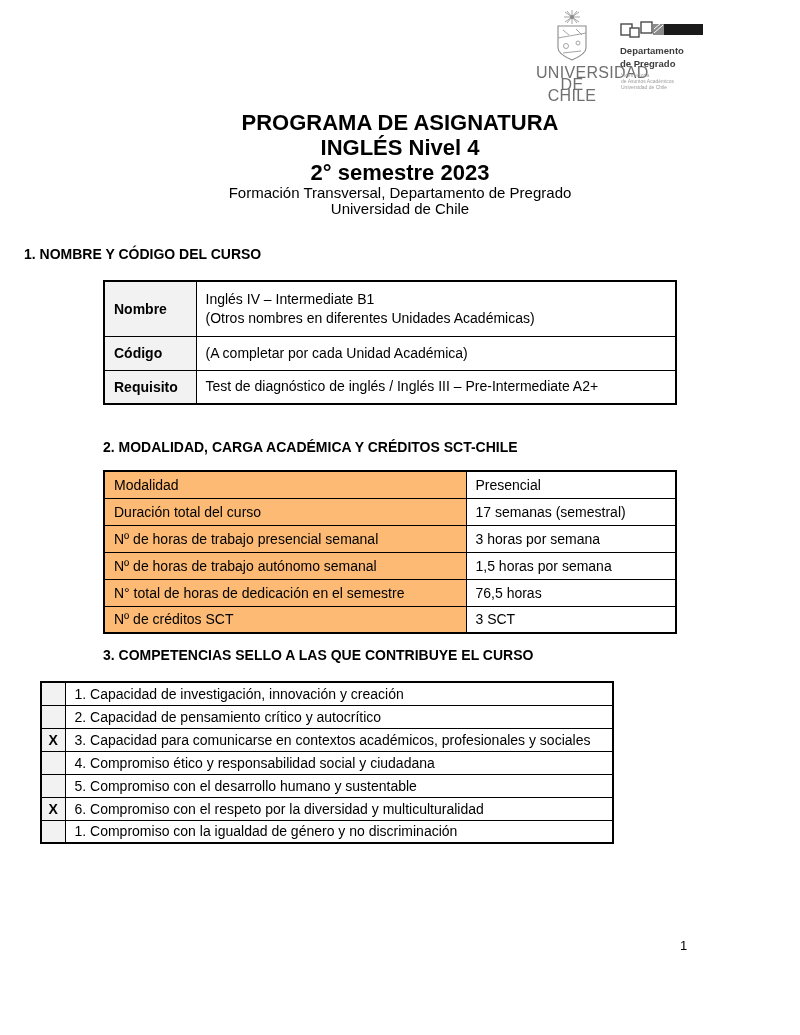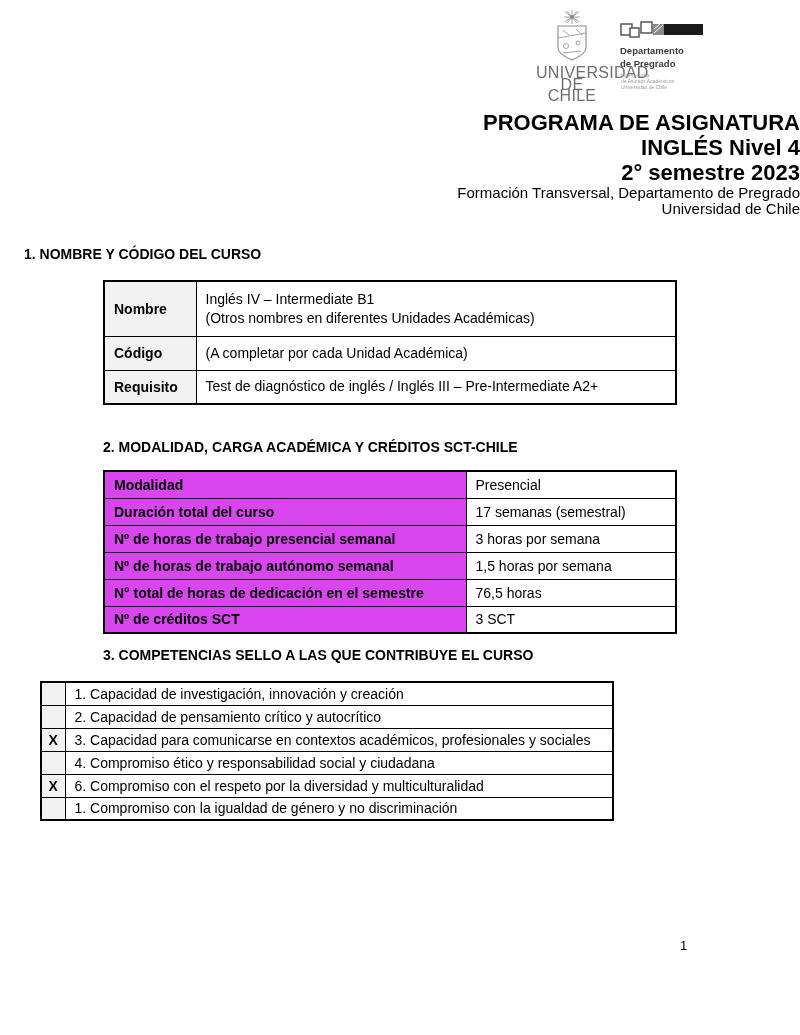--- a/index.html
+++ b/index.html
@@ -16,21 +16,21 @@
 
   
   .logos { position: absolute; top: 8px; left: 536px; display: flex; gap: 12px; }
   .uch-logo { width: 72px; text-align: center; }
   .uch-caption { font-size: 16px; line-height: 11px; color: #6f6f6f; letter-spacing: 0.3px; margin-top: 1px; }
   .dp-logo { width: 88px; padding-top: 12px; }
   .dp-title { font-size: 9.5px; font-weight: bold; color: #3c3c3c; line-height: 10.5px; margin-top: 2px; }
   .dp-sub { font-size: 5px; color: #9c9c9c; line-height: 6px; margin-top: 3px; padding-left: 1px; }
 
   
-  .title-block { padding-top: 110px; text-align: right; }
+  .title-block { padding-top: 110px; text-align: center; }
   .title-line { font-size: 22px; font-weight: bold; line-height: 25px; }
   .subtitle-line { font-size: 15px; line-height: 15.5px; }
 
   
   .section-heading {
     margin-left: 103px;
     width: 574px;
     font-size: 14px;
     font-weight: bold;
     line-height: 16px;
@@ -57,21 +57,21 @@
   }
   .t1 { margin-top: 18px; }
   .t2 { margin-top: 15px; }
   .t3 { margin-top: 18px; margin-left: 40px; }
 
   .t1 .lbl { width: 92px; background: #f2f2f2; font-weight: bold; }
   .t1 tr.r-tall { height: 55px; }
   .t1 tr.r-std  { height: 34px; }
   .t1 .val div { line-height: 19px; }
 
-  .t2 .lbl { width: 362px; background: #d946ef; font-weight: bold; }
+  .t2 .lbl { width: 362px; background: #fdba74; font-weight: normal; }
   .t2 tr { height: 27px; }
 
   .t3 .mark { width: 24px; background: #f2f2f2; font-weight: bold; text-align: center; padding: 0; }
   .t3 tr { height: 23px; }
 
   .page-number { position: absolute; left: 680px; top: 938px; font-size: 13px; }
 
   svg .g-stroke { stroke: #8a8a8a; fill: none; stroke-width: 1.1; }
   svg .g-thin   { stroke: #9a9a9a; fill: none; stroke-width: 0.9; }
 </style>
@@ -208,20 +208,24 @@
       </tr>
       <tr>
         <td class="mark">X</td>
         <td class="val">3. Capacidad para comunicarse en contextos académicos, profesionales y sociales</td>
       </tr>
       <tr>
         <td class="mark"></td>
         <td class="val">4. Compromiso ético y responsabilidad social y ciudadana</td>
       </tr>
       <tr>
+        <td class="mark"></td>
+        <td class="val">5. Compromiso con el desarrollo humano y sustentable</td>
+      </tr>
+      <tr>
         <td class="mark">X</td>
         <td class="val">6. Compromiso con el respeto por la diversidad y multiculturalidad</td>
       </tr>
       <tr>
         <td class="mark"></td>
         <td class="val">1. Compromiso con la igualdad de género y no discriminación</td>
       </tr>
     </tbody>
   </table>
 

